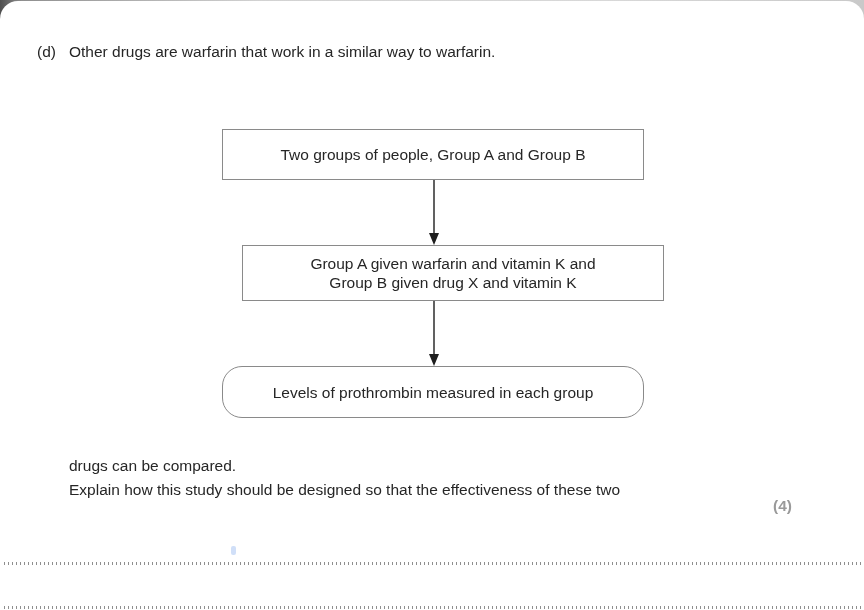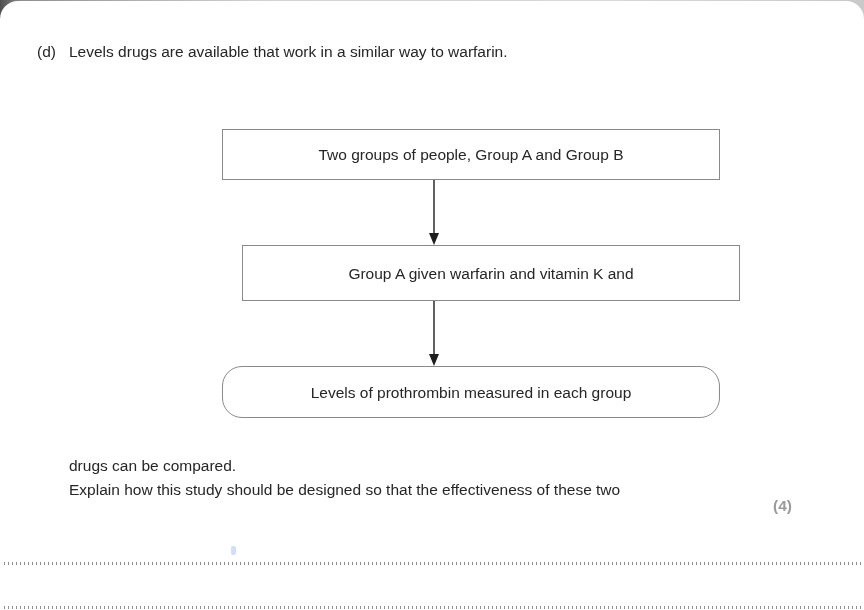--- a/index.html
+++ b/index.html
@@ -18,21 +18,21 @@
   }
   .page{
     position:absolute;top:1px;left:0;width:864px;height:609px;
     background:#fff;
     border-radius:18px 18px 0 0;
   }
   .para{position:absolute;font-size:15.5px;line-height:20px;color:#262626;}
   .part-row{display:flex;}
   .part-label{width:32px;flex:0 0 32px;}
   .flow-box{
-    position:absolute;left:222px;width:498px;
+    position:absolute;left:222px;width:422px;
     border:1.5px solid #8a8a8a;background:#fff;
     display:flex;flex-direction:column;justify-content:center;align-items:center;
     text-align:center;font-size:15.5px;line-height:19px;color:#262626;
     box-sizing:border-box;
   }
   .box1{top:128px;height:51px;}
   .box2{top:244px;height:56px;margin-left:20px;}
   .box3{top:365px;height:52px;border-radius:20px;}
   .arrow{position:absolute;left:427px;width:14px;height:65px;}
   .arrow1{top:179px;}
@@ -55,35 +55,36 @@
 </style>
 </head>
 <body>
 
 <div class="screen">
   <div class="top-edge-bg"></div>
   <div class="page">
 
     <div class="para part-row" style="left:37px;top:41px;width:780px;">
       <span class="part-label">(d)</span>
-      <span>Levels drugs are available that work in a similar way to warfarin.</span>
+      <span>Other drugs are warfarin that work in a similar way to warfarin.</span>
     </div>
 
 
     <div class="flow-box box1">
       <span>Two groups of people, Group A and Group B</span>
     </div>
 
     <svg class="arrow arrow1" viewBox="0 0 14 65">
       <line x1="7" y1="0" x2="7" y2="55" stroke="#1e1e1e" stroke-width="1.4"></line>
       <polygon points="2,53 12,53 7,65" fill="#1e1e1e"></polygon>
     </svg>
 
     <div class="flow-box box2">
       <span>Group A given warfarin and vitamin K and</span>
+      <span>Group B given drug X and vitamin K</span>
     </div>
 
     <svg class="arrow arrow2" viewBox="0 0 14 65">
       <line x1="7" y1="0" x2="7" y2="55" stroke="#1e1e1e" stroke-width="1.4"></line>
       <polygon points="2,53 12,53 7,65" fill="#1e1e1e"></polygon>
     </svg>
 
     <div class="flow-box box3">
       <span>Levels of prothrombin measured in each group</span>
     </div>

